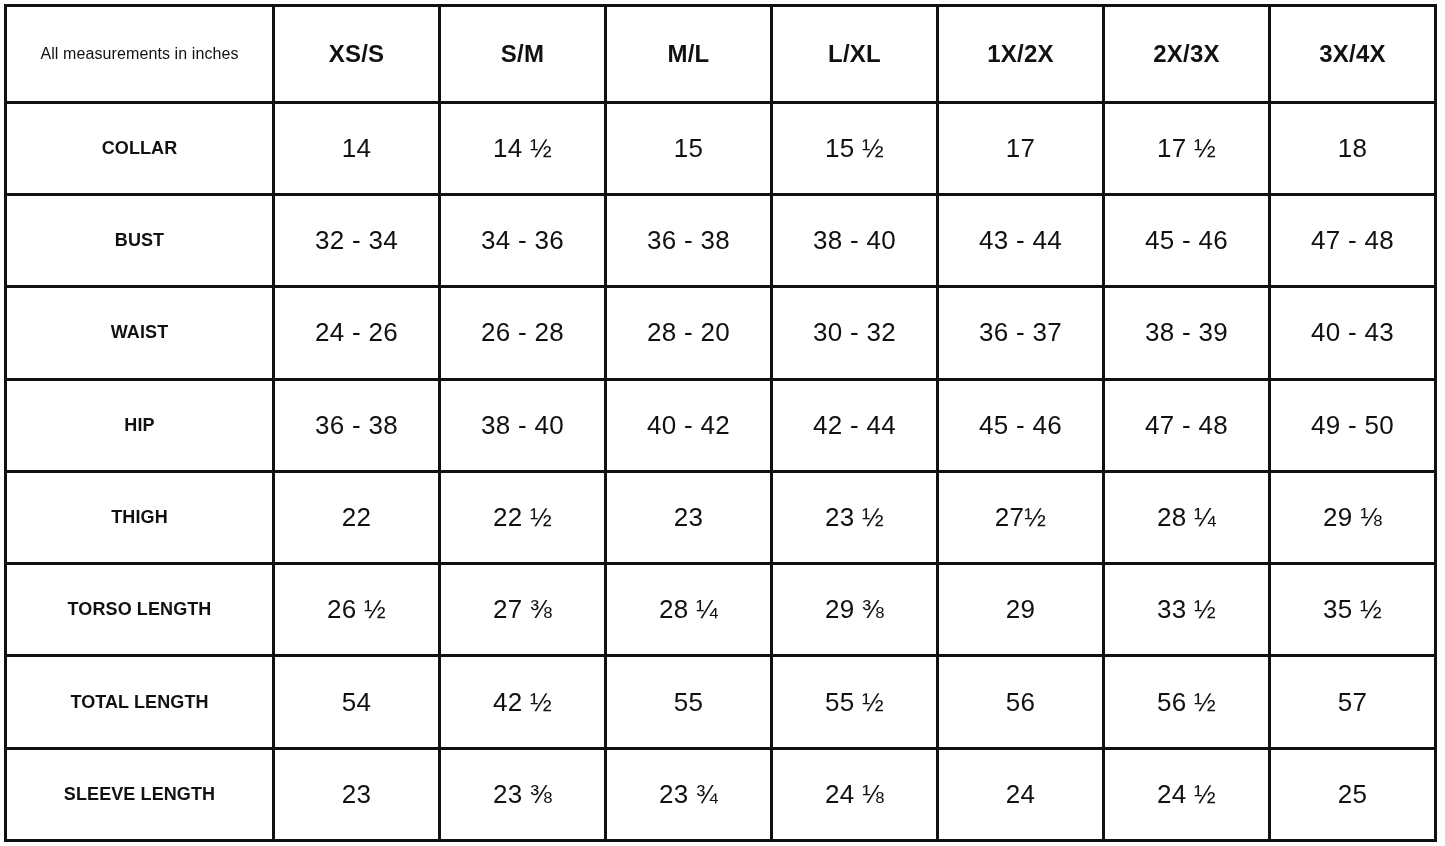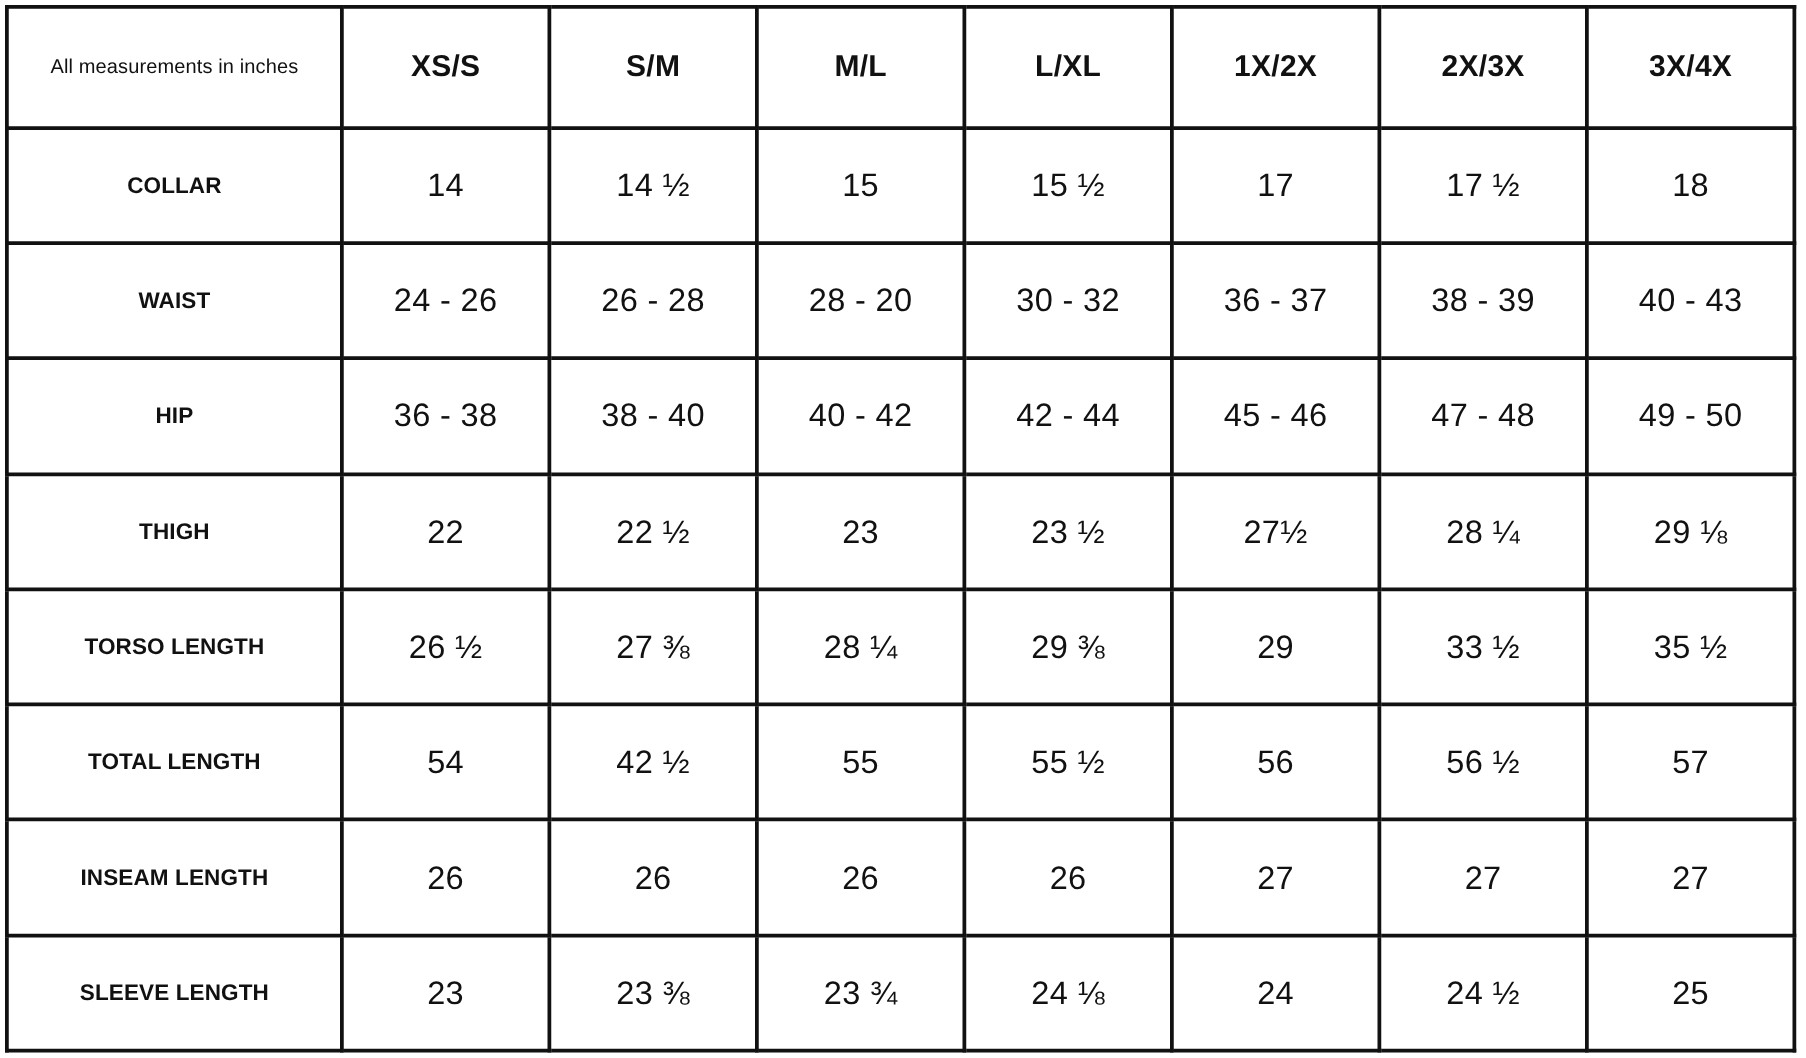--- a/index.html
+++ b/index.html
@@ -99,20 +99,30 @@
         <td class="row-label">COLLAR</td>
         <td class="measure">14</td>
         <td class="measure">14 ½</td>
         <td class="measure">15</td>
         <td class="measure">15 ½</td>
         <td class="measure">17</td>
         <td class="measure">17 ½</td>
         <td class="measure">18</td>
       </tr>
 
+      <tr class="data-row">
+        <td class="row-label">BUST</td>
+        <td class="measure">32 - 34</td>
+        <td class="measure">34 - 36</td>
+        <td class="measure">36 - 38</td>
+        <td class="measure">38 - 40</td>
+        <td class="measure">43 - 44</td>
+        <td class="measure">45 - 46</td>
+        <td class="measure">47 - 48</td>
+      </tr>
 
       <tr class="data-row">
         <td class="row-label">WAIST</td>
         <td class="measure">24 - 26</td>
         <td class="measure">26 - 28</td>
         <td class="measure">28 - 20</td>
         <td class="measure">30 - 32</td>
         <td class="measure">36 - 37</td>
         <td class="measure">38 - 39</td>
         <td class="measure">40 - 43</td>
@@ -155,30 +165,20 @@
         <td class="row-label">TOTAL LENGTH</td>
         <td class="measure">54</td>
         <td class="measure">42 ½</td>
         <td class="measure">55</td>
         <td class="measure">55 ½</td>
         <td class="measure">56</td>
         <td class="measure">56 ½</td>
         <td class="measure">57</td>
       </tr>
 
-      <tr class="data-row">
-        <td class="row-label">INSEAM LENGTH</td>
-        <td class="measure">26</td>
-        <td class="measure">26</td>
-        <td class="measure">26</td>
-        <td class="measure">26</td>
-        <td class="measure">27</td>
-        <td class="measure">27</td>
-        <td class="measure">27</td>
-      </tr>
 
       <tr class="data-row">
         <td class="row-label">SLEEVE LENGTH</td>
         <td class="measure">23</td>
         <td class="measure">23 ⅜</td>
         <td class="measure">23 ¾</td>
         <td class="measure">24 ⅛</td>
         <td class="measure">24</td>
         <td class="measure">24 ½</td>
         <td class="measure">25</td>

